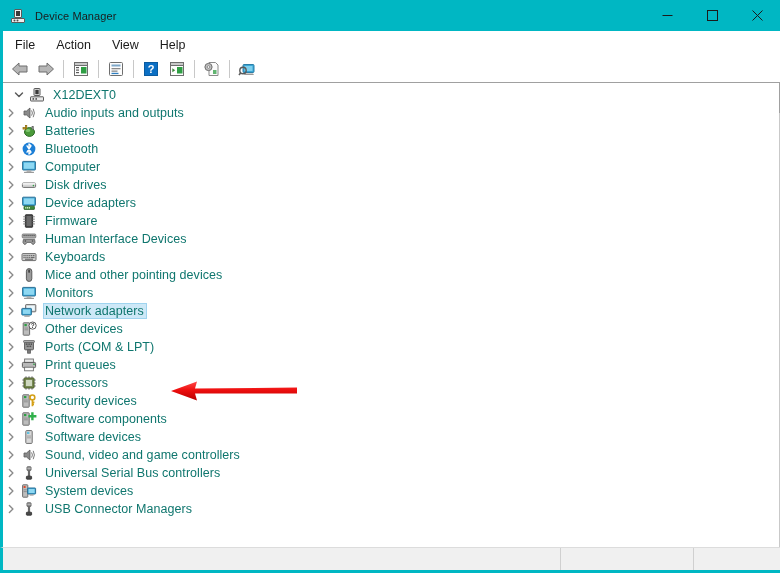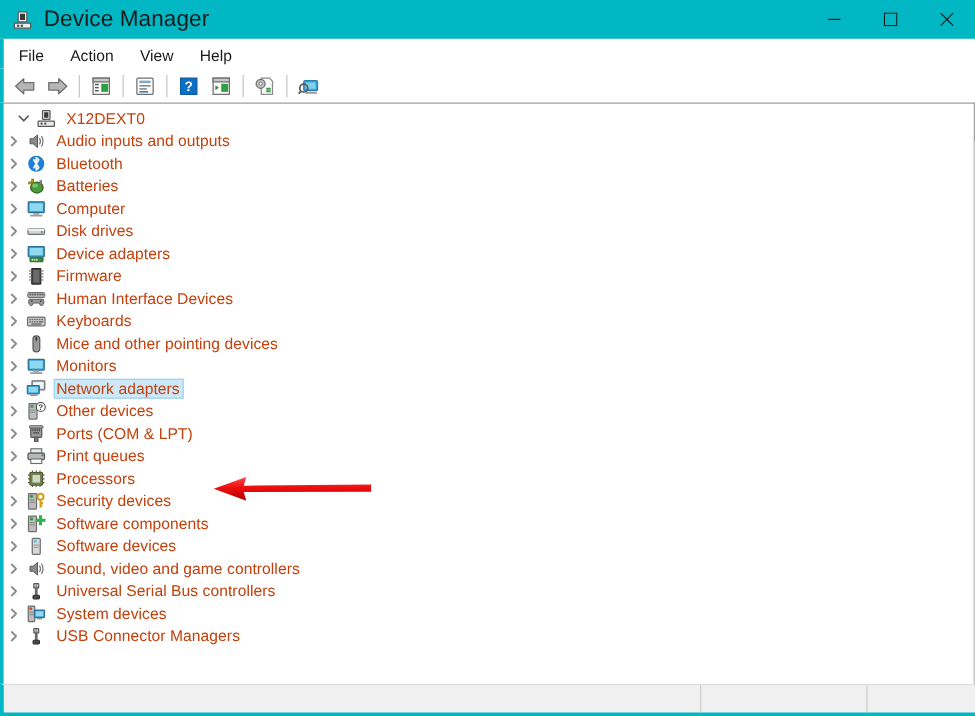--- a/index.html
+++ b/index.html
@@ -24,21 +24,21 @@
     display: flex; align-items: center;
     flex: 0 0 auto;
     position: relative;
   }
   .title-icon {
     width: 16px; height: 16px;
     margin-left: 10px; margin-right: 9px;
     position: relative; flex: 0 0 auto;
   }
   .title-text {
-    font-size: 18px;
+    font-size: 11px;
     color: #1b1b1b;
     letter-spacing: .1px;
   }
   .win-controls {
     position: absolute; right: 0; top: 0;
     height: 31px; display: flex;
   }
   .win-btn {
     width: 45px; height: 31px;
     display: flex; align-items: center; justify-content: center;
@@ -116,21 +116,21 @@
     flex: 0 0 auto;
   }
   .node-icon {
     width: 16px; height: 16px;
     margin-left: 2px; margin-right: 6px;
     flex: 0 0 auto;
     position: relative;
   }
   .node-label {
     font-size: 12.5px;
-    color: #c2410c;
+    color: #0f766e;
     padding: 1px 3px 1px 2px;
     letter-spacing: .05px;
   }
   .node.selected .node-label {
     background: #cde8f7;
     border: 1px solid #9fd4ef;
     padding: 0px 2px 0px 1px;
   }
 
   
@@ -310,39 +310,39 @@
               </svg></span>
             <span class="node-label">Audio inputs and outputs</span>
           </div>
           <div class="node child">
             <span class="chev">
               <svg width="10" height="10" viewBox="0 0 10 10">
                 <path d="M3.4 1.6 L6.9 5 L3.4 8.4" fill="none" stroke="#8a8a8a" stroke-width="1.4" stroke-linecap="round" stroke-linejoin="round"></path>
               </svg>
             </span>
             <span class="node-icon"><svg width="16" height="16" viewBox="0 0 16 16">
-                <circle cx="8" cy="8" r="6.4" fill="#1d7fd6"></circle>
-                <path d="M6 4.8 L10 11.2 L8 13 L8 3 L10 4.8 L6 11.2" fill="none" stroke="#ffffff" stroke-width="1.3" stroke-linejoin="round" stroke-linecap="round"></path>
-              </svg></span>
-            <span class="node-label">Bluetooth</span>
-          </div>
-          <div class="node child">
-            <span class="chev">
-              <svg width="10" height="10" viewBox="0 0 10 10">
-                <path d="M3.4 1.6 L6.9 5 L3.4 8.4" fill="none" stroke="#8a8a8a" stroke-width="1.4" stroke-linecap="round" stroke-linejoin="round"></path>
-              </svg>
-            </span>
-            <span class="node-icon"><svg width="16" height="16" viewBox="0 0 16 16">
                 <ellipse cx="8.5" cy="9" rx="5" ry="4.4" fill="#4a9a3a" stroke="#2f6b26" stroke-width="1"></ellipse>
                 <ellipse cx="7" cy="7.4" rx="2.2" ry="1.6" fill="#8ad07a" opacity=".8"></ellipse>
                 <rect x="2" y="4.6" width="3.6" height="1.5" fill="#c8a020" stroke="#8a6a10" stroke-width=".7"></rect>
                 <rect x="4.4" y="2.4" width="1.4" height="3" fill="#c8a020" stroke="#8a6a10" stroke-width=".7"></rect>
                 <rect x="11" y="3.6" width="1.3" height="3" fill="#9a9a9a" stroke="#5a5a5a" stroke-width=".6"></rect>
               </svg></span>
             <span class="node-label">Batteries</span>
+          </div>
+          <div class="node child">
+            <span class="chev">
+              <svg width="10" height="10" viewBox="0 0 10 10">
+                <path d="M3.4 1.6 L6.9 5 L3.4 8.4" fill="none" stroke="#8a8a8a" stroke-width="1.4" stroke-linecap="round" stroke-linejoin="round"></path>
+              </svg>
+            </span>
+            <span class="node-icon"><svg width="16" height="16" viewBox="0 0 16 16">
+                <circle cx="8" cy="8" r="6.4" fill="#1d7fd6"></circle>
+                <path d="M6 4.8 L10 11.2 L8 13 L8 3 L10 4.8 L6 11.2" fill="none" stroke="#ffffff" stroke-width="1.3" stroke-linejoin="round" stroke-linecap="round"></path>
+              </svg></span>
+            <span class="node-label">Bluetooth</span>
           </div>
           <div class="node child">
             <span class="chev">
               <svg width="10" height="10" viewBox="0 0 10 10">
                 <path d="M3.4 1.6 L6.9 5 L3.4 8.4" fill="none" stroke="#8a8a8a" stroke-width="1.4" stroke-linecap="round" stroke-linejoin="round"></path>
               </svg>
             </span>
             <span class="node-icon"><svg width="16" height="16" viewBox="0 0 16 16">
                 <rect x="1.6" y="2.4" width="12.8" height="8.6" rx=".6" fill="#3aa6d6" stroke="#2b6f94" stroke-width="1"></rect>
                 <rect x="2.8" y="3.6" width="10.4" height="6.2" fill="#8fd8f2"></rect>

